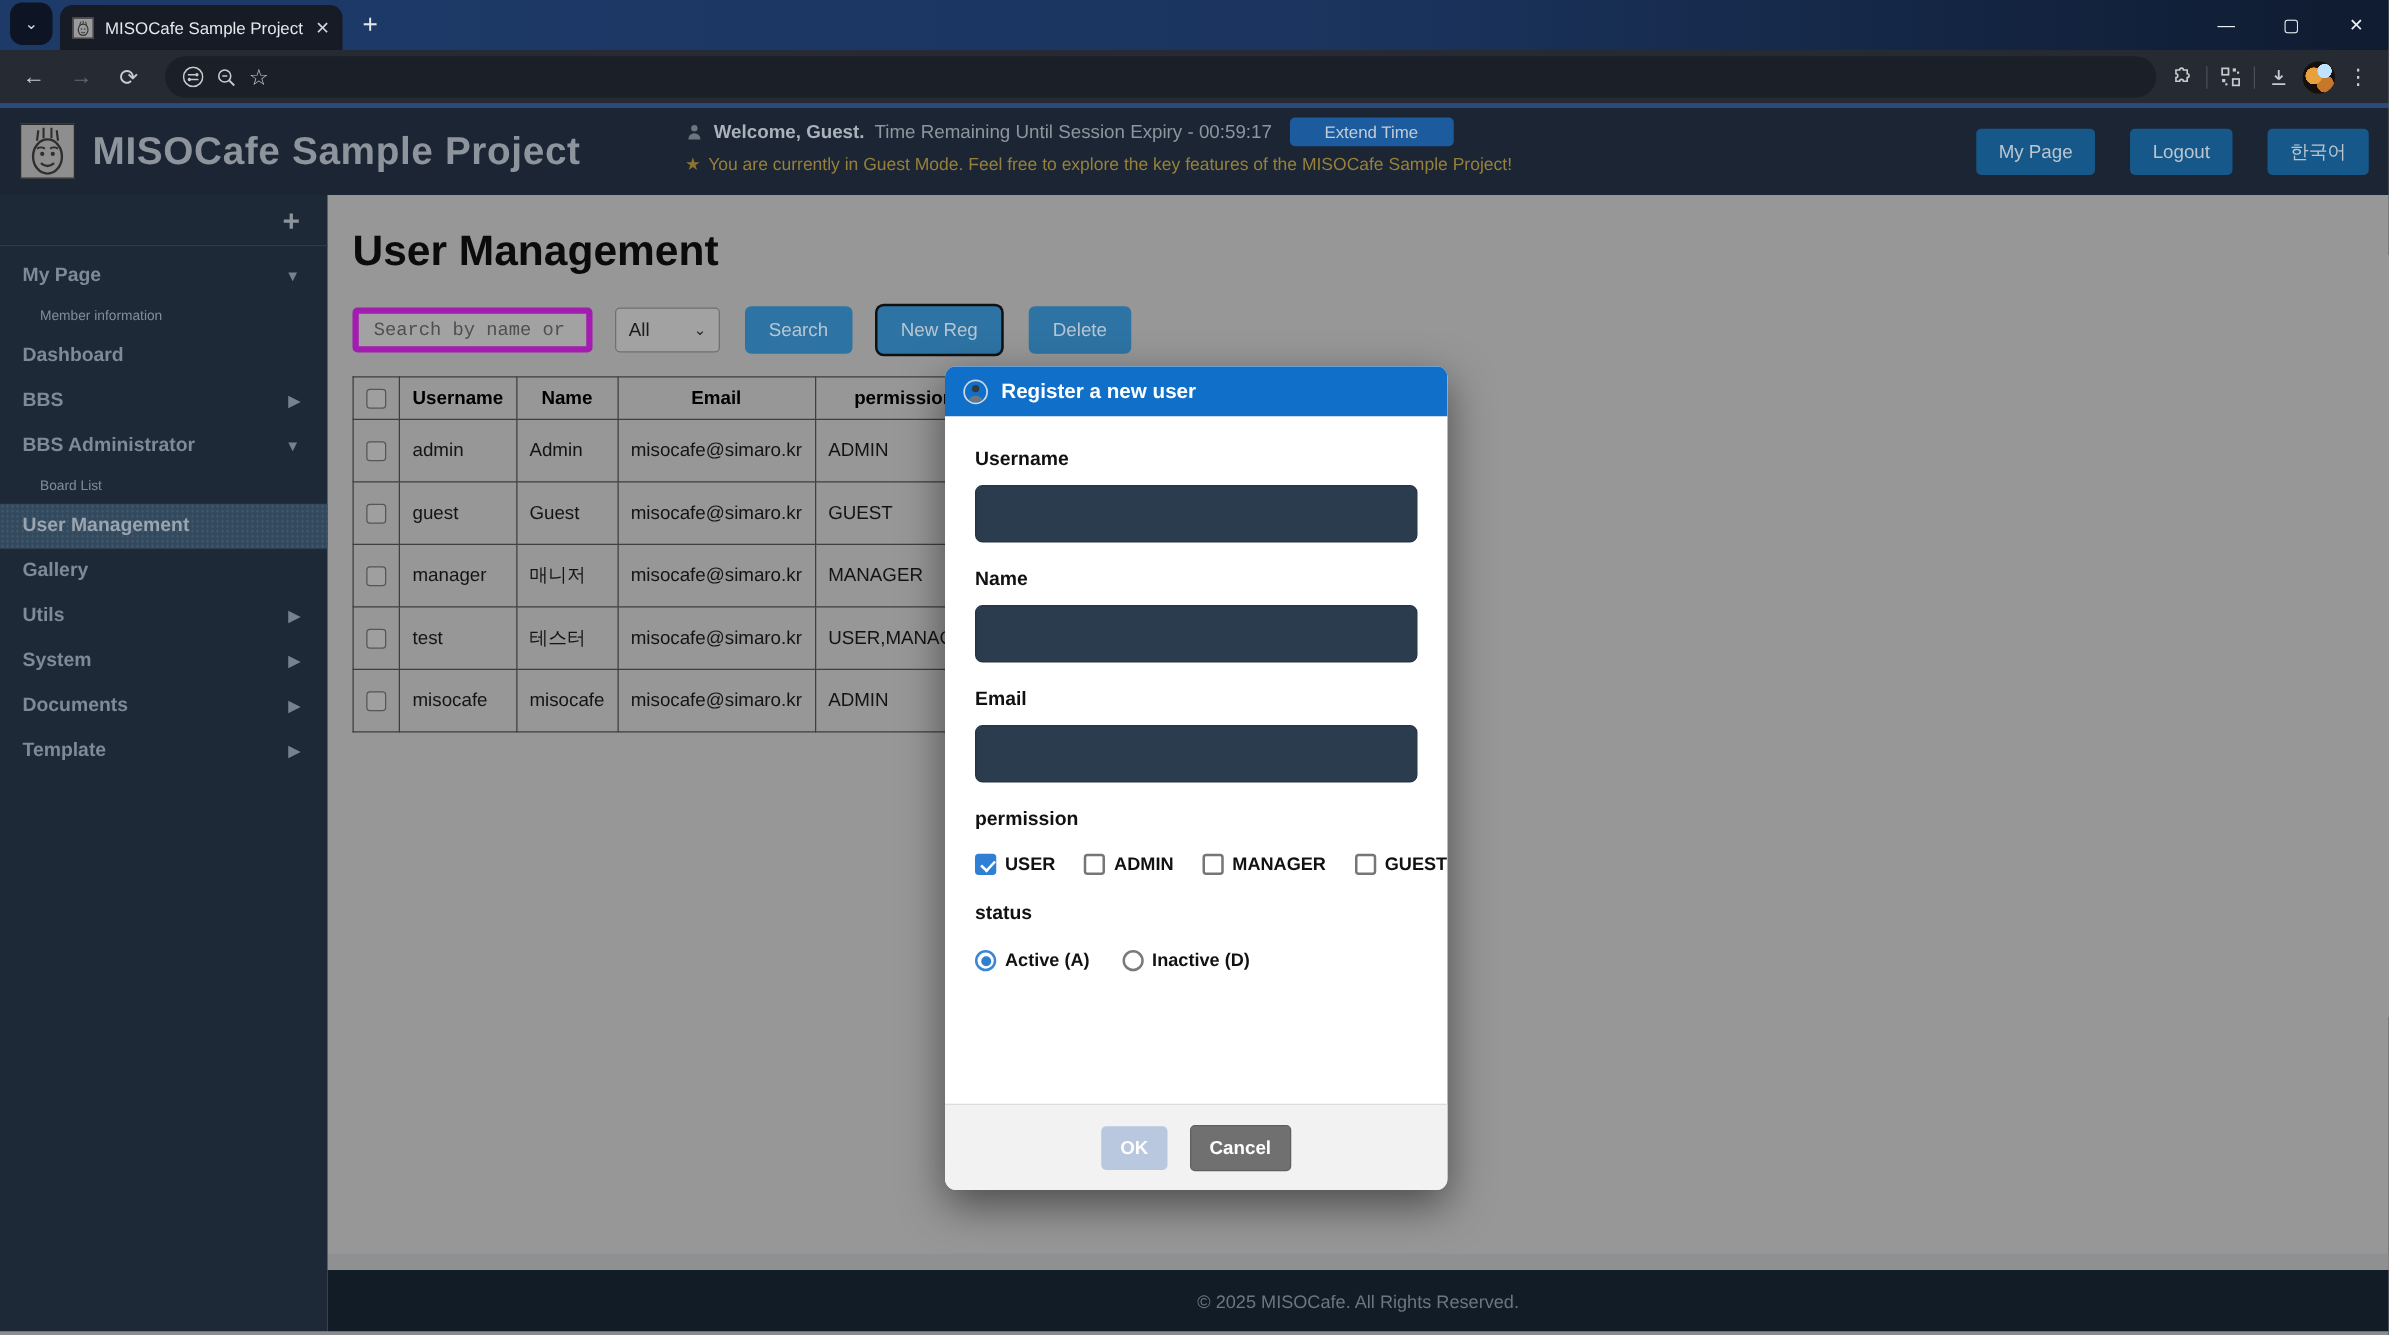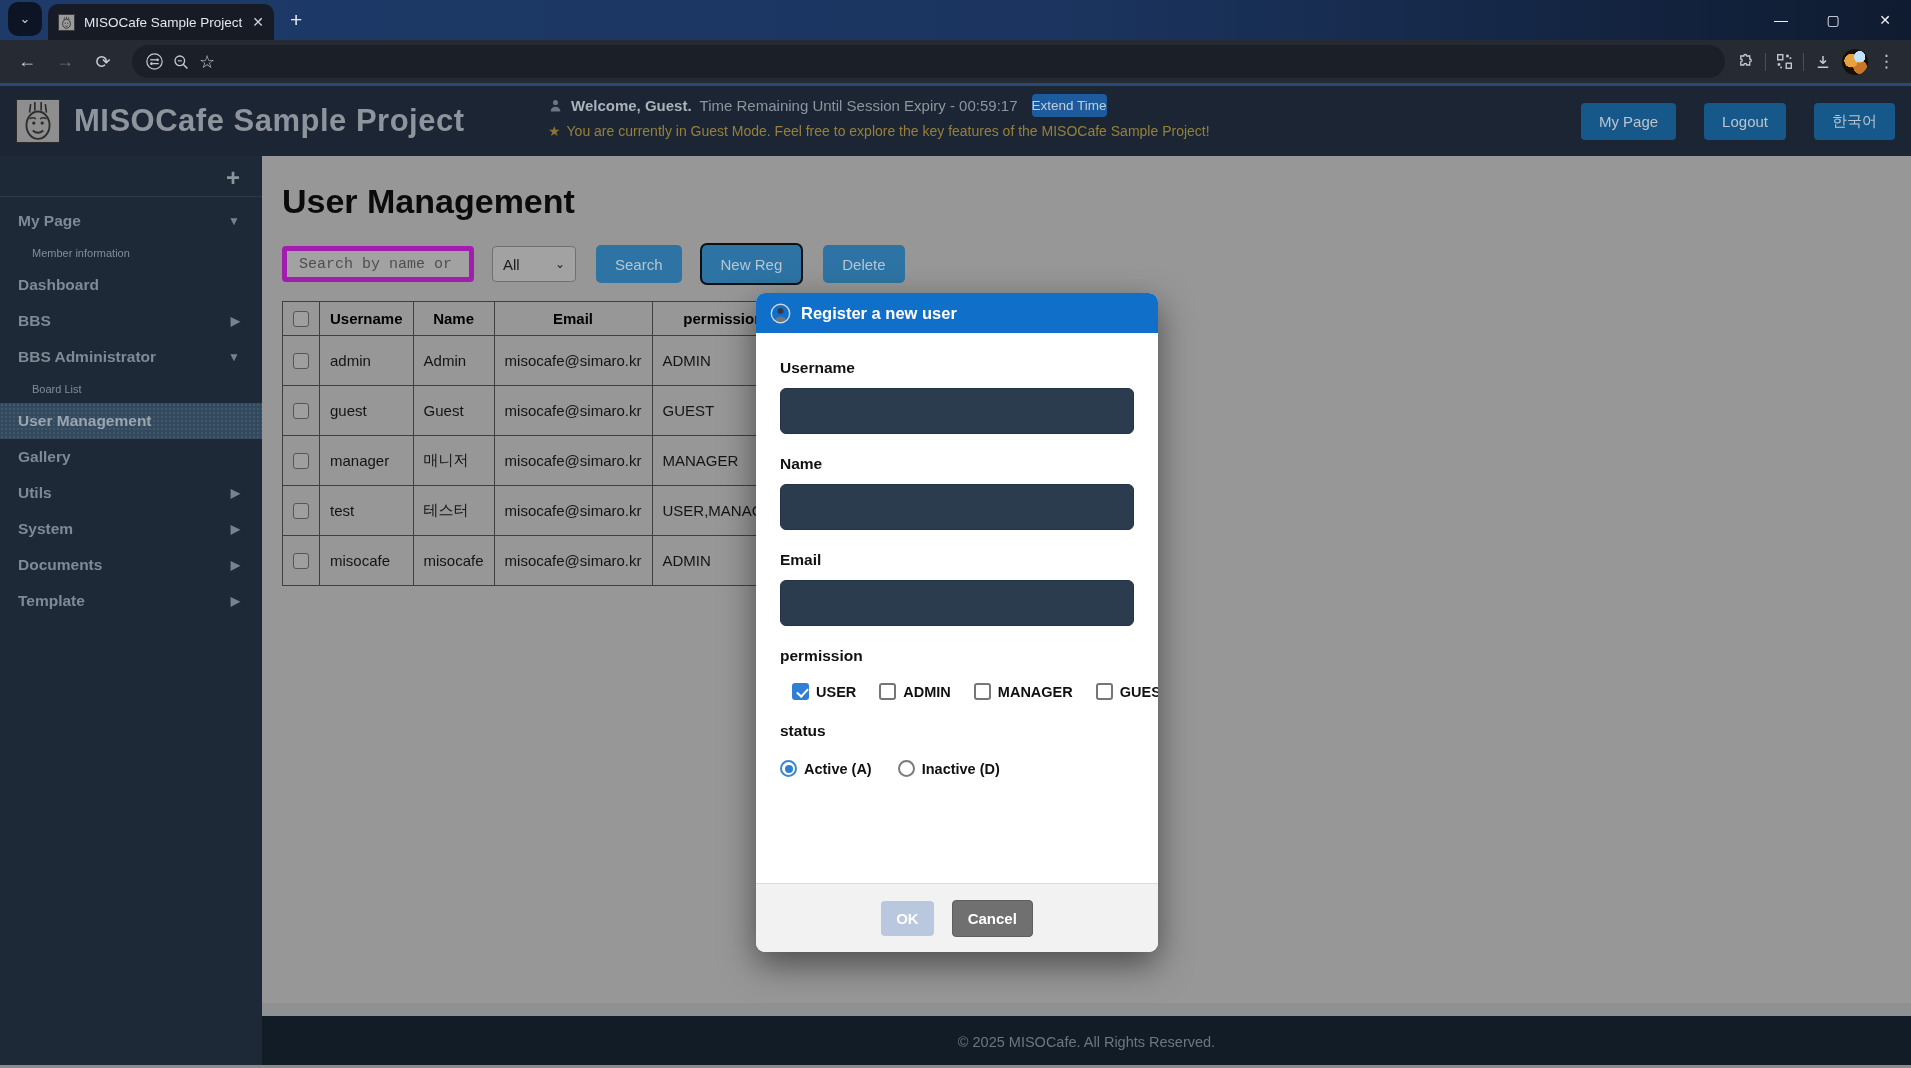--- a/index.html
+++ b/index.html
@@ -29,21 +29,21 @@
   .tb-sep { width:1px; height:18px; background:#4a5058; }
   .avatar { width:26px; height:26px; border-radius:50%; background:radial-gradient(circle at 68% 30%, #bfe3ff 0 22%, transparent 23%), radial-gradient(circle at 35% 45%, #e8a13c 0 30%, transparent 31%), radial-gradient(circle at 70% 70%, #c8762a 0 26%, transparent 27%), #16100a; cursor:pointer; }
 
   
   .app-header { height:70px; background:#1b2534; display:flex; align-items:center; padding:0 16px; position:relative; }
   .logo { width:44px; height:44px; background:#8e8e8e; border:1px solid #2b2b2b; margin-right:14px; flex:none; }
   .app-title { font-size:31px; font-weight:bold; color:#8d949c; letter-spacing:0.5px; white-space:nowrap; }
   .session-block { position:absolute; left:548px; top:8px; width:700px; }
   .session-line1 { display:flex; align-items:center; gap:8px; font-size:15px; color:#8d959d; }
   .welcome { color:#aab2ba; font-weight:bold; }
-  .extend-btn { background:#1b5b9e; color:#c3cdd6; font-size:13.5px; border:none; border-radius:4px; padding:4px 0; margin-left:6px; cursor:pointer; font-family:inherit; }
+  .extend-btn { background:#1b5b9e; color:#c3cdd6; font-size:13.5px; border:none; border-radius:4px; padding:4px 28px; margin-left:6px; cursor:pointer; font-family:inherit; }
   .guest-notice { margin-top:6px; font-size:14px; color:#97803a; display:flex; align-items:center; gap:6px; }
   .hdr-buttons { position:absolute; right:16px; top:17px; display:flex; gap:28px; }
   .hdr-btn { background:#155889; color:#bcc5cd; font-size:15px; border:none; border-radius:4px; padding:9px 18px; cursor:pointer; font-family:inherit; }
 
   
   .app-body { display:flex; height:912px; }
   .sidebar { width:262px; background:#1d2936; flex:none; padding-top:8px; position:relative; }
   .sb-plus { position:absolute; top:10px; right:22px; color:#8b939b; font-size:24px; font-weight:bold; cursor:pointer; line-height:1; }
   .sb-divider { border-bottom:1px solid #2c3a49; margin:32px 0 6px 0; }
   .sb-item { display:flex; align-items:center; justify-content:space-between; padding:9px 22px 9px 18px; font-size:15.5px; font-weight:bold; color:#7e8a95; cursor:pointer; }
@@ -77,21 +77,21 @@
   .page-footer { height:52px; background:#121c26; display:flex; align-items:center; justify-content:center; font-size:14.5px; color:#6d7680; }
   .bottom-strip { position:absolute; left:0; bottom:0; width:100%; height:3px; background:#8a8b8c; }
 
   
   .modal { position:absolute; left:756px; top:293px; width:402px; height:659px; background:#ffffff; border-radius:9px; box-shadow:0 12px 34px rgba(0,0,0,0.5); display:flex; flex-direction:column; overflow:hidden; }
   .modal-header { height:40px; background:#1070c9; display:flex; align-items:center; padding:0 14px; gap:10px; flex:none; }
   .modal-title { color:#ffffff; font-size:16.5px; font-weight:bold; }
   .modal-body { flex:1; padding:26px 24px 0 24px; }
   .fld-label { font-size:15.5px; font-weight:bold; color:#111; margin-bottom:11px; }
   .fld-input { width:100%; height:46px; background:#2b3c4e; border:1px solid #243343; border-radius:6px; margin-bottom:21px; color:#dfe6ee; font-size:15px; padding:0 12px; font-family:inherit; }
-  .perm-row { display:flex; align-items:center; gap:23px; margin:18px 0 22px 12px; }
+  .perm-row { display:flex; align-items:center; gap:23px; margin:18px 0 22px 0; }
   .perm-item, .stat-item { display:flex; align-items:center; gap:7px; cursor:pointer; }
   .perm-label, .stat-label { font-size:14.5px; font-weight:bold; color:#111; }
   .cb { width:17px; height:17px; border:2px solid #767676; border-radius:3px; background:#fff; }
   .cb.checked { background:#2f80d4; border-color:#2f80d4; position:relative; }
   .cb.checked::after { content:""; position:absolute; left:4.5px; top:1px; width:5px; height:9px; border:solid #fff; border-width:0 2.5px 2.5px 0; transform:rotate(43deg); }
   .stat-row { display:flex; align-items:center; gap:26px; margin:20px 0 0 0; }
   .radio { width:17px; height:17px; border:2px solid #7a7a7a; border-radius:50%; background:#fff; }
   .radio.selected { border-color:#3a86d4; position:relative; }
   .radio.selected::after { content:""; position:absolute; left:2.5px; top:2.5px; width:8px; height:8px; border-radius:50%; background:#2f7fd0; }
   .modal-footer { height:69px; background:#f2f2f2; border-top:1px solid #dcdcdc; display:flex; align-items:center; justify-content:center; gap:18px; flex:none; }

